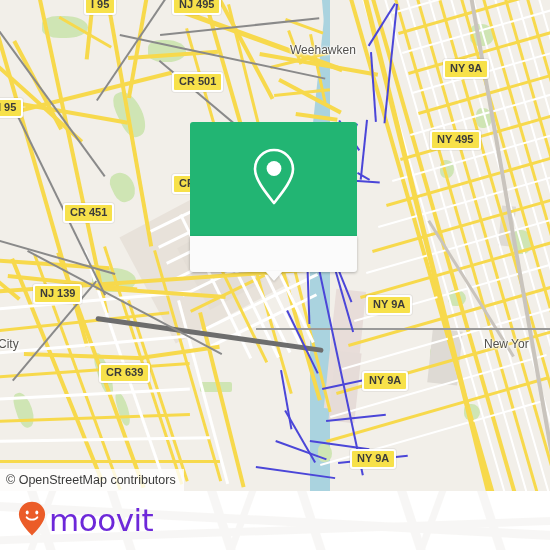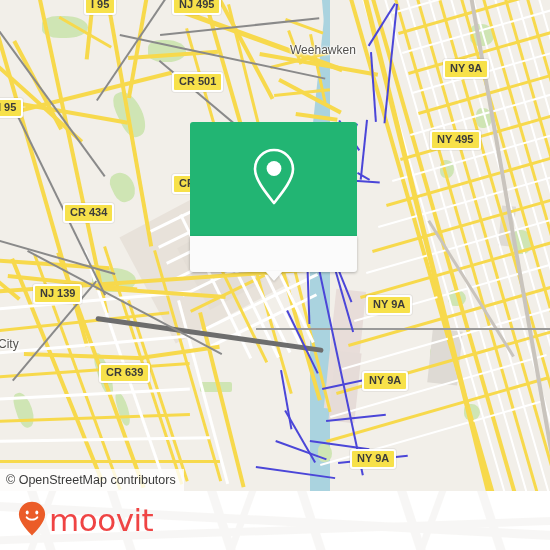--- a/index.html
+++ b/index.html
@@ -79,21 +79,21 @@
   .footer-bg{position:absolute;left:0;top:0;width:550px;height:59px;opacity:.5;}
   .footer-line{position:absolute;background:#f1efec;transform-origin:0 0;}
   .footer-row{
     position:absolute;left:0;top:0;width:550px;height:59px;
     display:flex;align-items:center;justify-content:space-between;
     padding:0 14px 0 18px;box-sizing:border-box;
   }
   .addr{font-size:16.5px;color:#2e2e2e;white-space:nowrap;}
   .brand{display:flex;align-items:center;gap:3px;}
   .brand-word{
-    font-size:31px;color:#ef4444;letter-spacing:-0.5px;line-height:1;
+    font-size:31px;color:#6d28d9;letter-spacing:-0.5px;line-height:1;
     font-family:"DejaVu Sans",sans-serif;font-weight:500;text-align:right;
   }
 </style>
 </head>
 <body>
 
 <div id="app">
 
   <div class="map">
 
@@ -309,30 +309,31 @@
       <div class="ferry" style="left:310px;top:440px;width:60px;height:2px;transform:rotate(8deg);"></div>
       <div class="ferry" style="left:322px;top:388px;width:48px;height:2px;transform:rotate(-12deg);"></div>
       <div class="ferry" style="left:326px;top:420px;width:60px;height:2px;transform:rotate(-6deg);"></div>
       <div class="ferry" style="left:338px;top:462px;width:70px;height:2px;transform:rotate(-6deg);"></div>
       <div class="ferry" style="left:256px;top:466px;width:80px;height:2px;transform:rotate(8deg);"></div>
     </div>
 
     <div class="map-layer">
       <div class="place-lbl" style="left:290px;top:43px;">Weehawken</div>
       <div class="place-lbl" style="left:-2px;top:337px;">City</div>
+      <div class="place-lbl" style="left:484px;top:337px;">New Yor</div>
     </div>
 
     <div class="map-layer">
       <div class="shield" style="left:84px;top:-5px;">I 95</div>
       <div class="shield" style="left:172px;top:-5px;">NJ 495</div>
       <div class="shield" style="left:443px;top:59px;">NY 9A</div>
       <div class="shield" style="left:172px;top:72px;">CR 501</div>
       <div class="shield" style="left:430px;top:130px;">NY 495</div>
       <div class="shield" style="left:-9px;top:98px;">I 95</div>
-      <div class="shield" style="left:63px;top:203px;">CR 434</div>
+      <div class="shield" style="left:63px;top:203px;">CR 451</div>
       <div class="shield" style="left:172px;top:174px;">CR</div>
       <div class="shield" style="left:33px;top:284px;">NJ 139</div>
       <div class="shield" style="left:366px;top:295px;">NY 9A</div>
       <div class="shield" style="left:99px;top:363px;">CR 639</div>
       <div class="shield" style="left:362px;top:371px;">NY 9A</div>
       <div class="shield" style="left:350px;top:449px;">NY 9A</div>
     </div>
 
     <div class="popup">
       <div class="popup-img">

